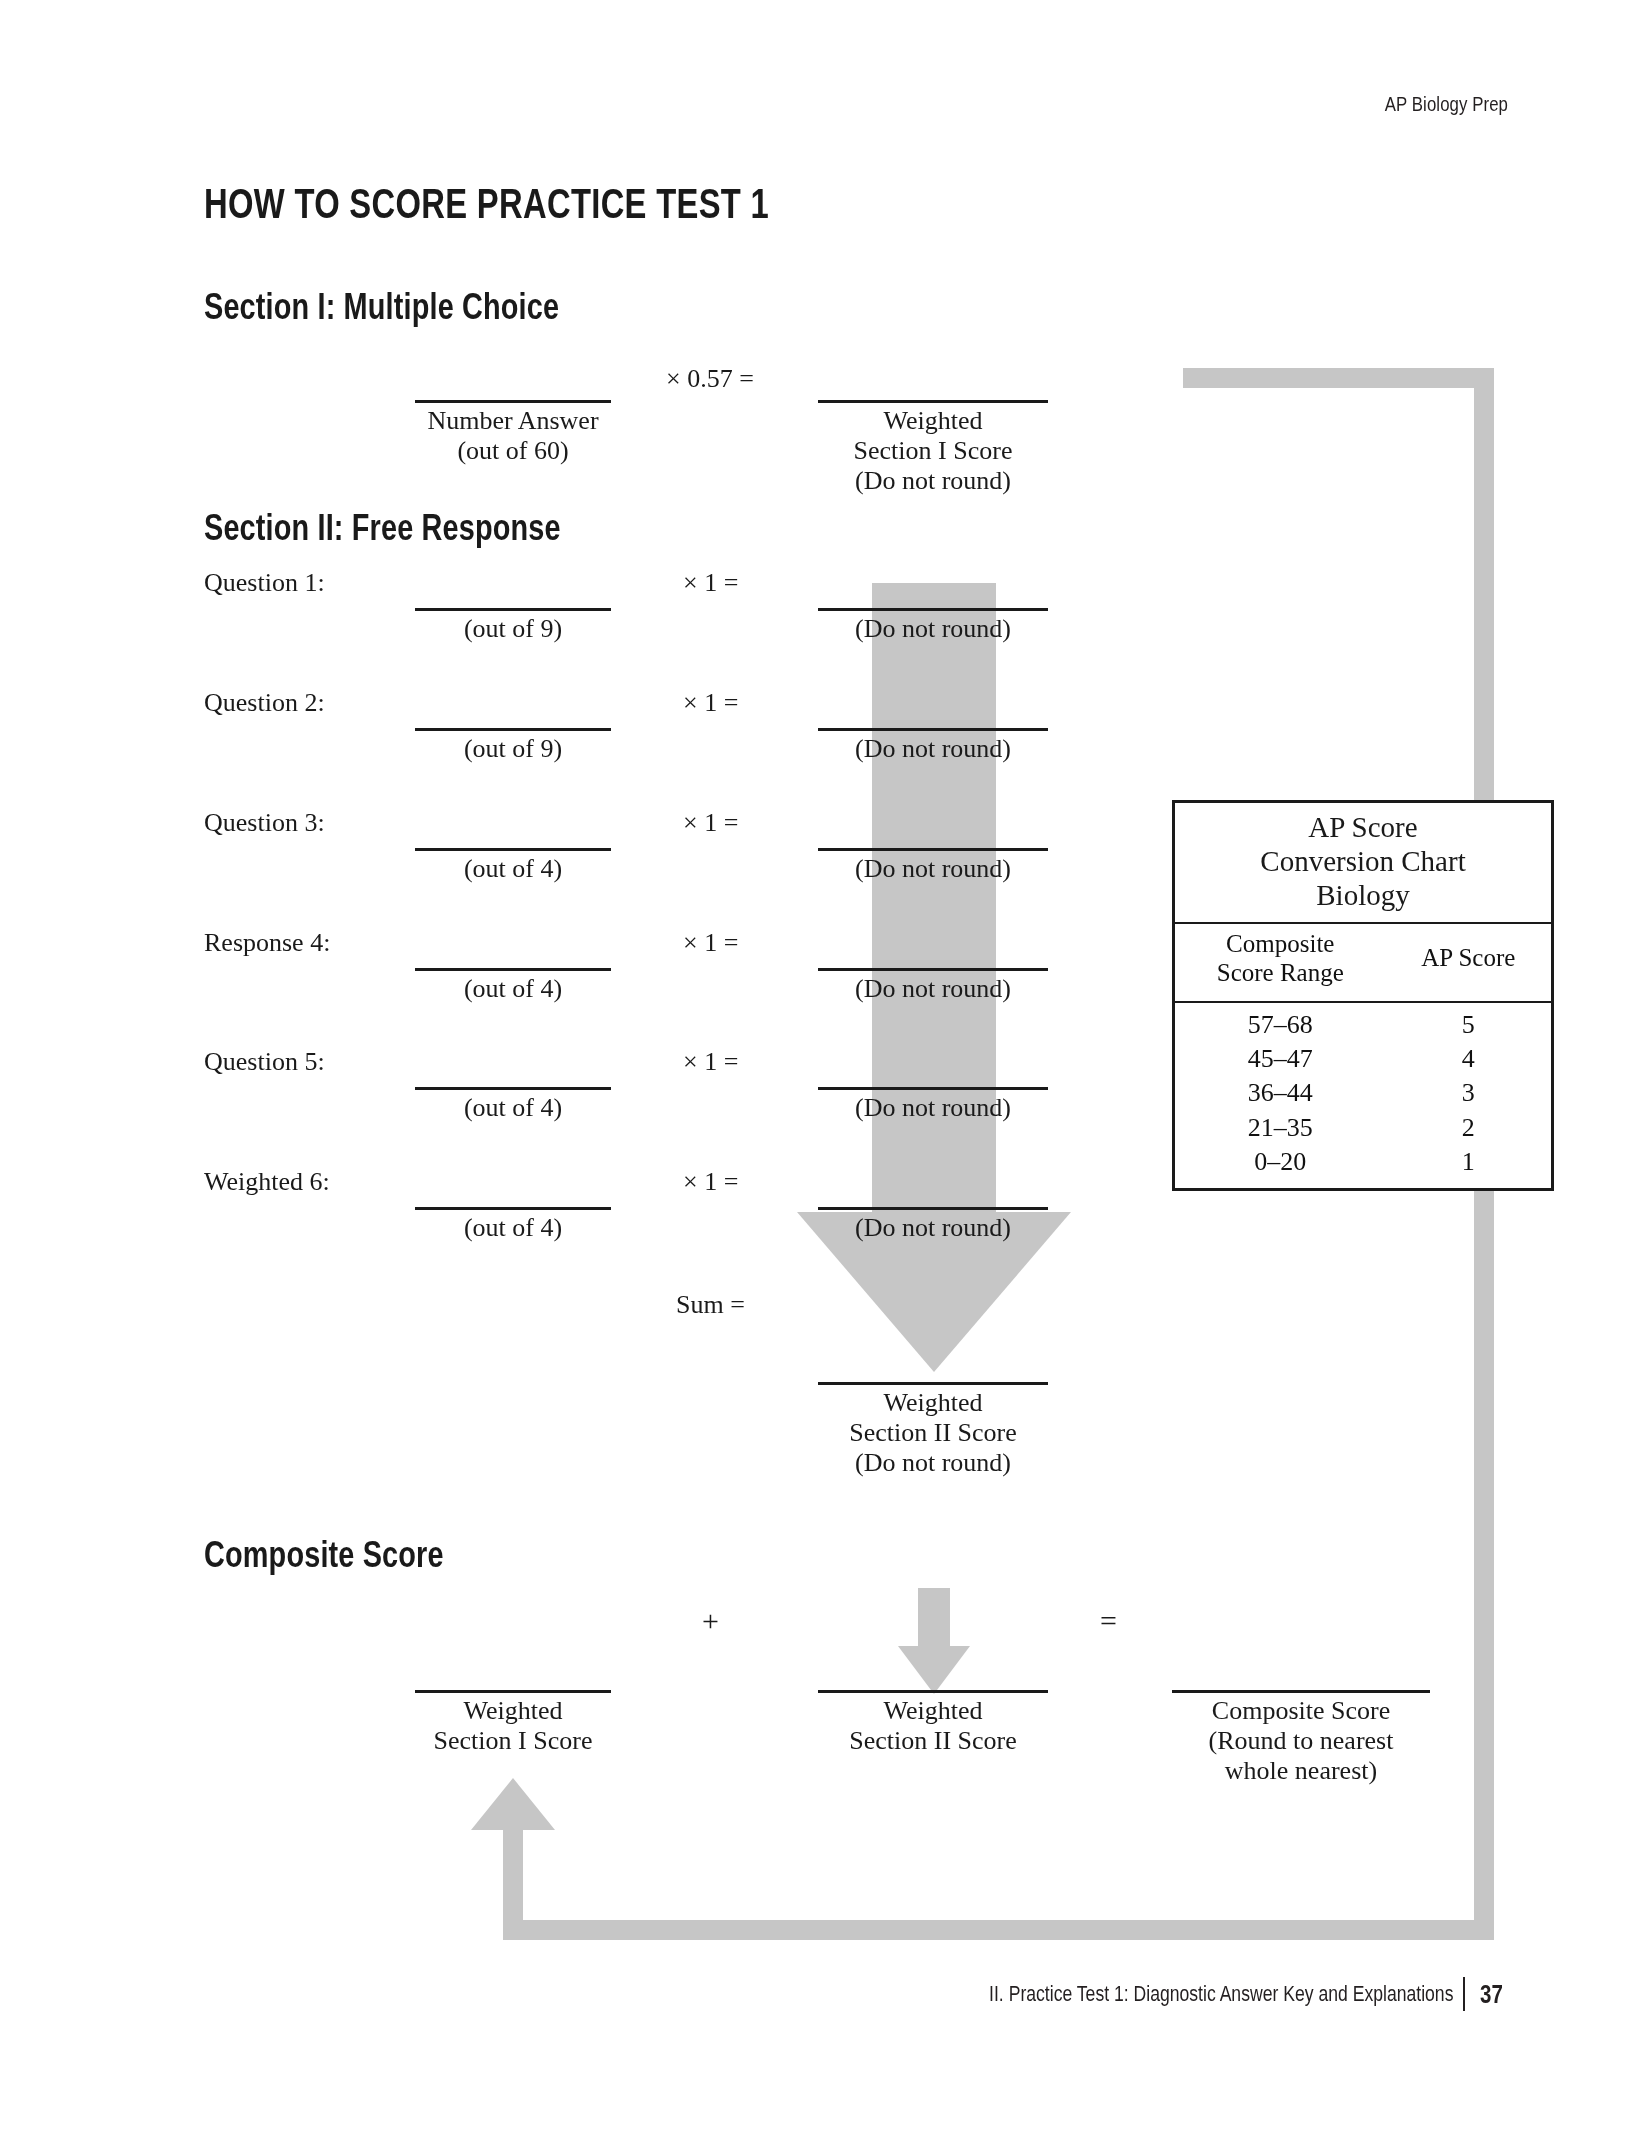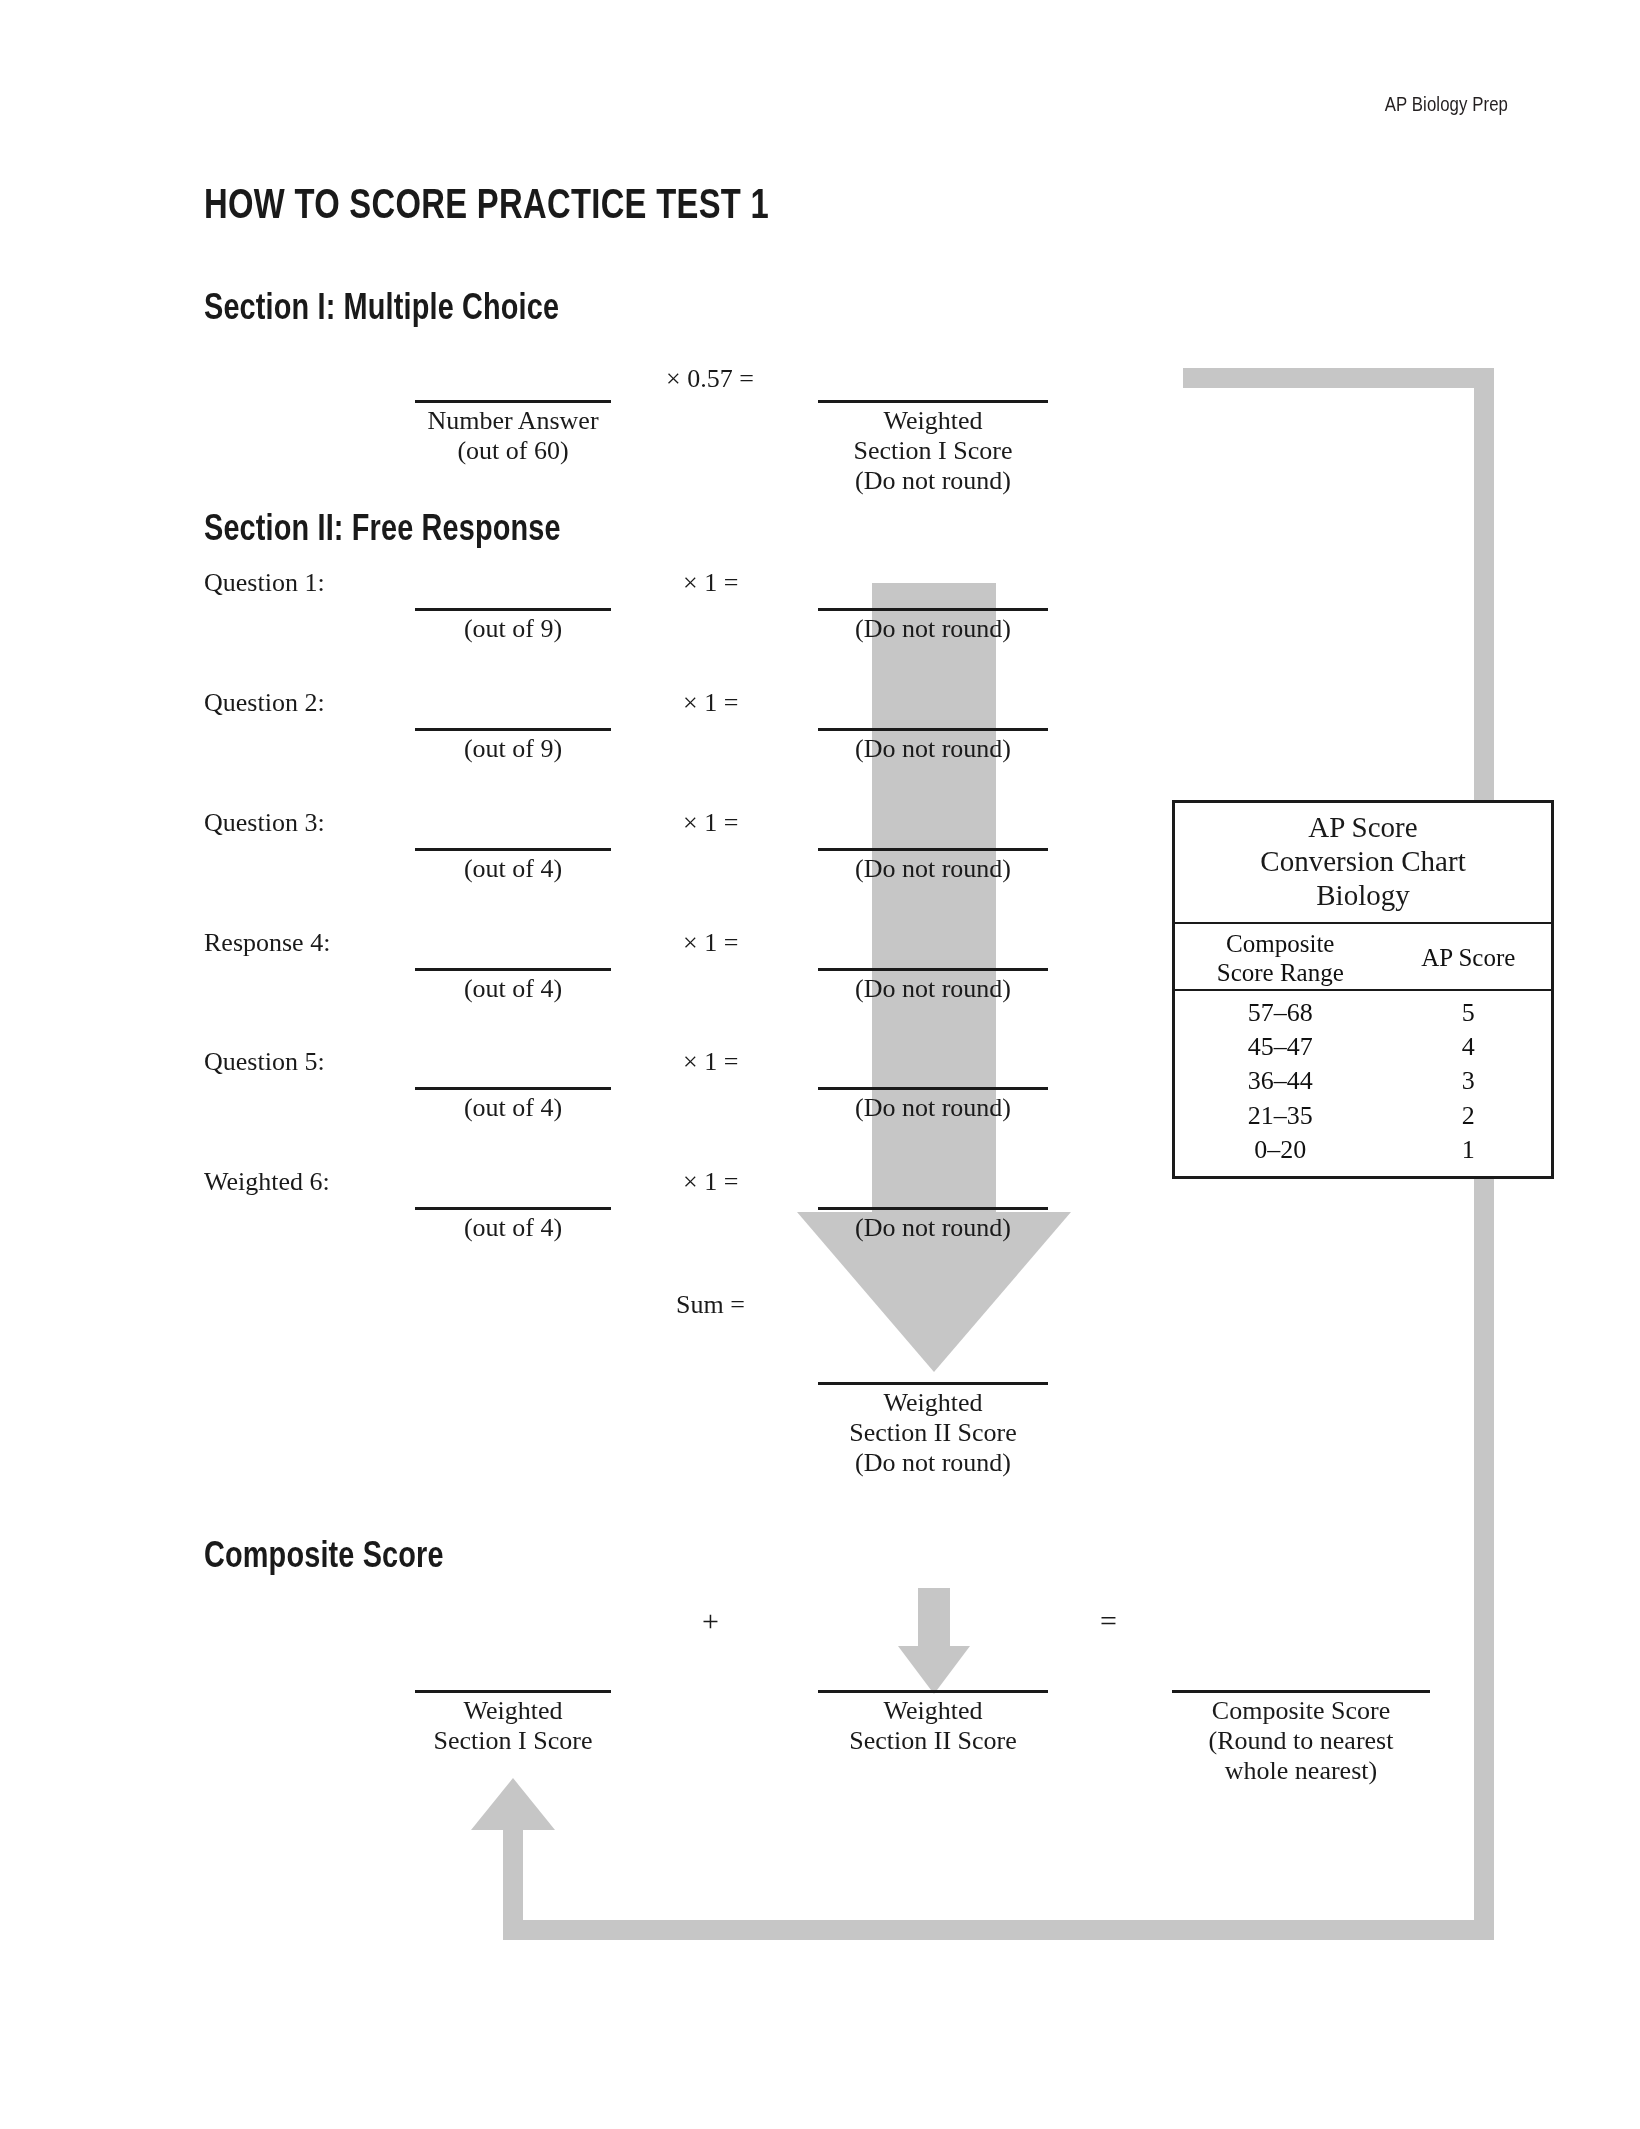--- a/index.html
+++ b/index.html
@@ -72,21 +72,21 @@
     position:absolute; left:1172px; top:800px; width:382px;
     border:3px solid #1a1a1a; background:#ffffff; box-sizing:border-box;
     z-index:6;
   }
   .chart .title{
     text-align:center; padding:7px 0 9px 0;
     font-size:29px; line-height:1.18; color:#1a1a1a;
   }
   .chart .hdr{
     border-top:2px solid #1a1a1a; border-bottom:2px solid #1a1a1a;
-    display:flex; align-items:center; padding:5px 0 2px 0;
+    display:flex; align-items:center; padding:5px 0 14px 0;
   }
   .chart .hdr .c1{ width:56%; text-align:center; font-size:25px; line-height:1.16;}
   .chart .hdr .c2{ width:44%; text-align:center; font-size:25px;}
   .chart .rows{ padding:5px 0 9px 0;font-family:Liberation Serif, serif; }
   .chart .row{ display:flex; }
   .chart .row .c1{ width:56%; text-align:center; font-size:26px; line-height:1.32;}
   .chart .row .c2{ width:44%; text-align:center; font-size:26px; line-height:1.32;}
 </style>
 </head>
 <body>
@@ -243,14 +243,19 @@
         <div class="c1">21–35</div>
         <div class="c2">2</div>
       </div>
       <div class="row">
         <div class="c1">0–20</div>
         <div class="c2">1</div>
       </div>
     </div>
   </div>
 
+  <div class="footer">
+    <span class="ftxt">II.  Practice Test 1: Diagnostic Answer Key and Explanations</span>
+    <span class="fbar"></span>
+    <span class="fnum">37</span>
+  </div>
 
 </div>
 
 </body></html>

